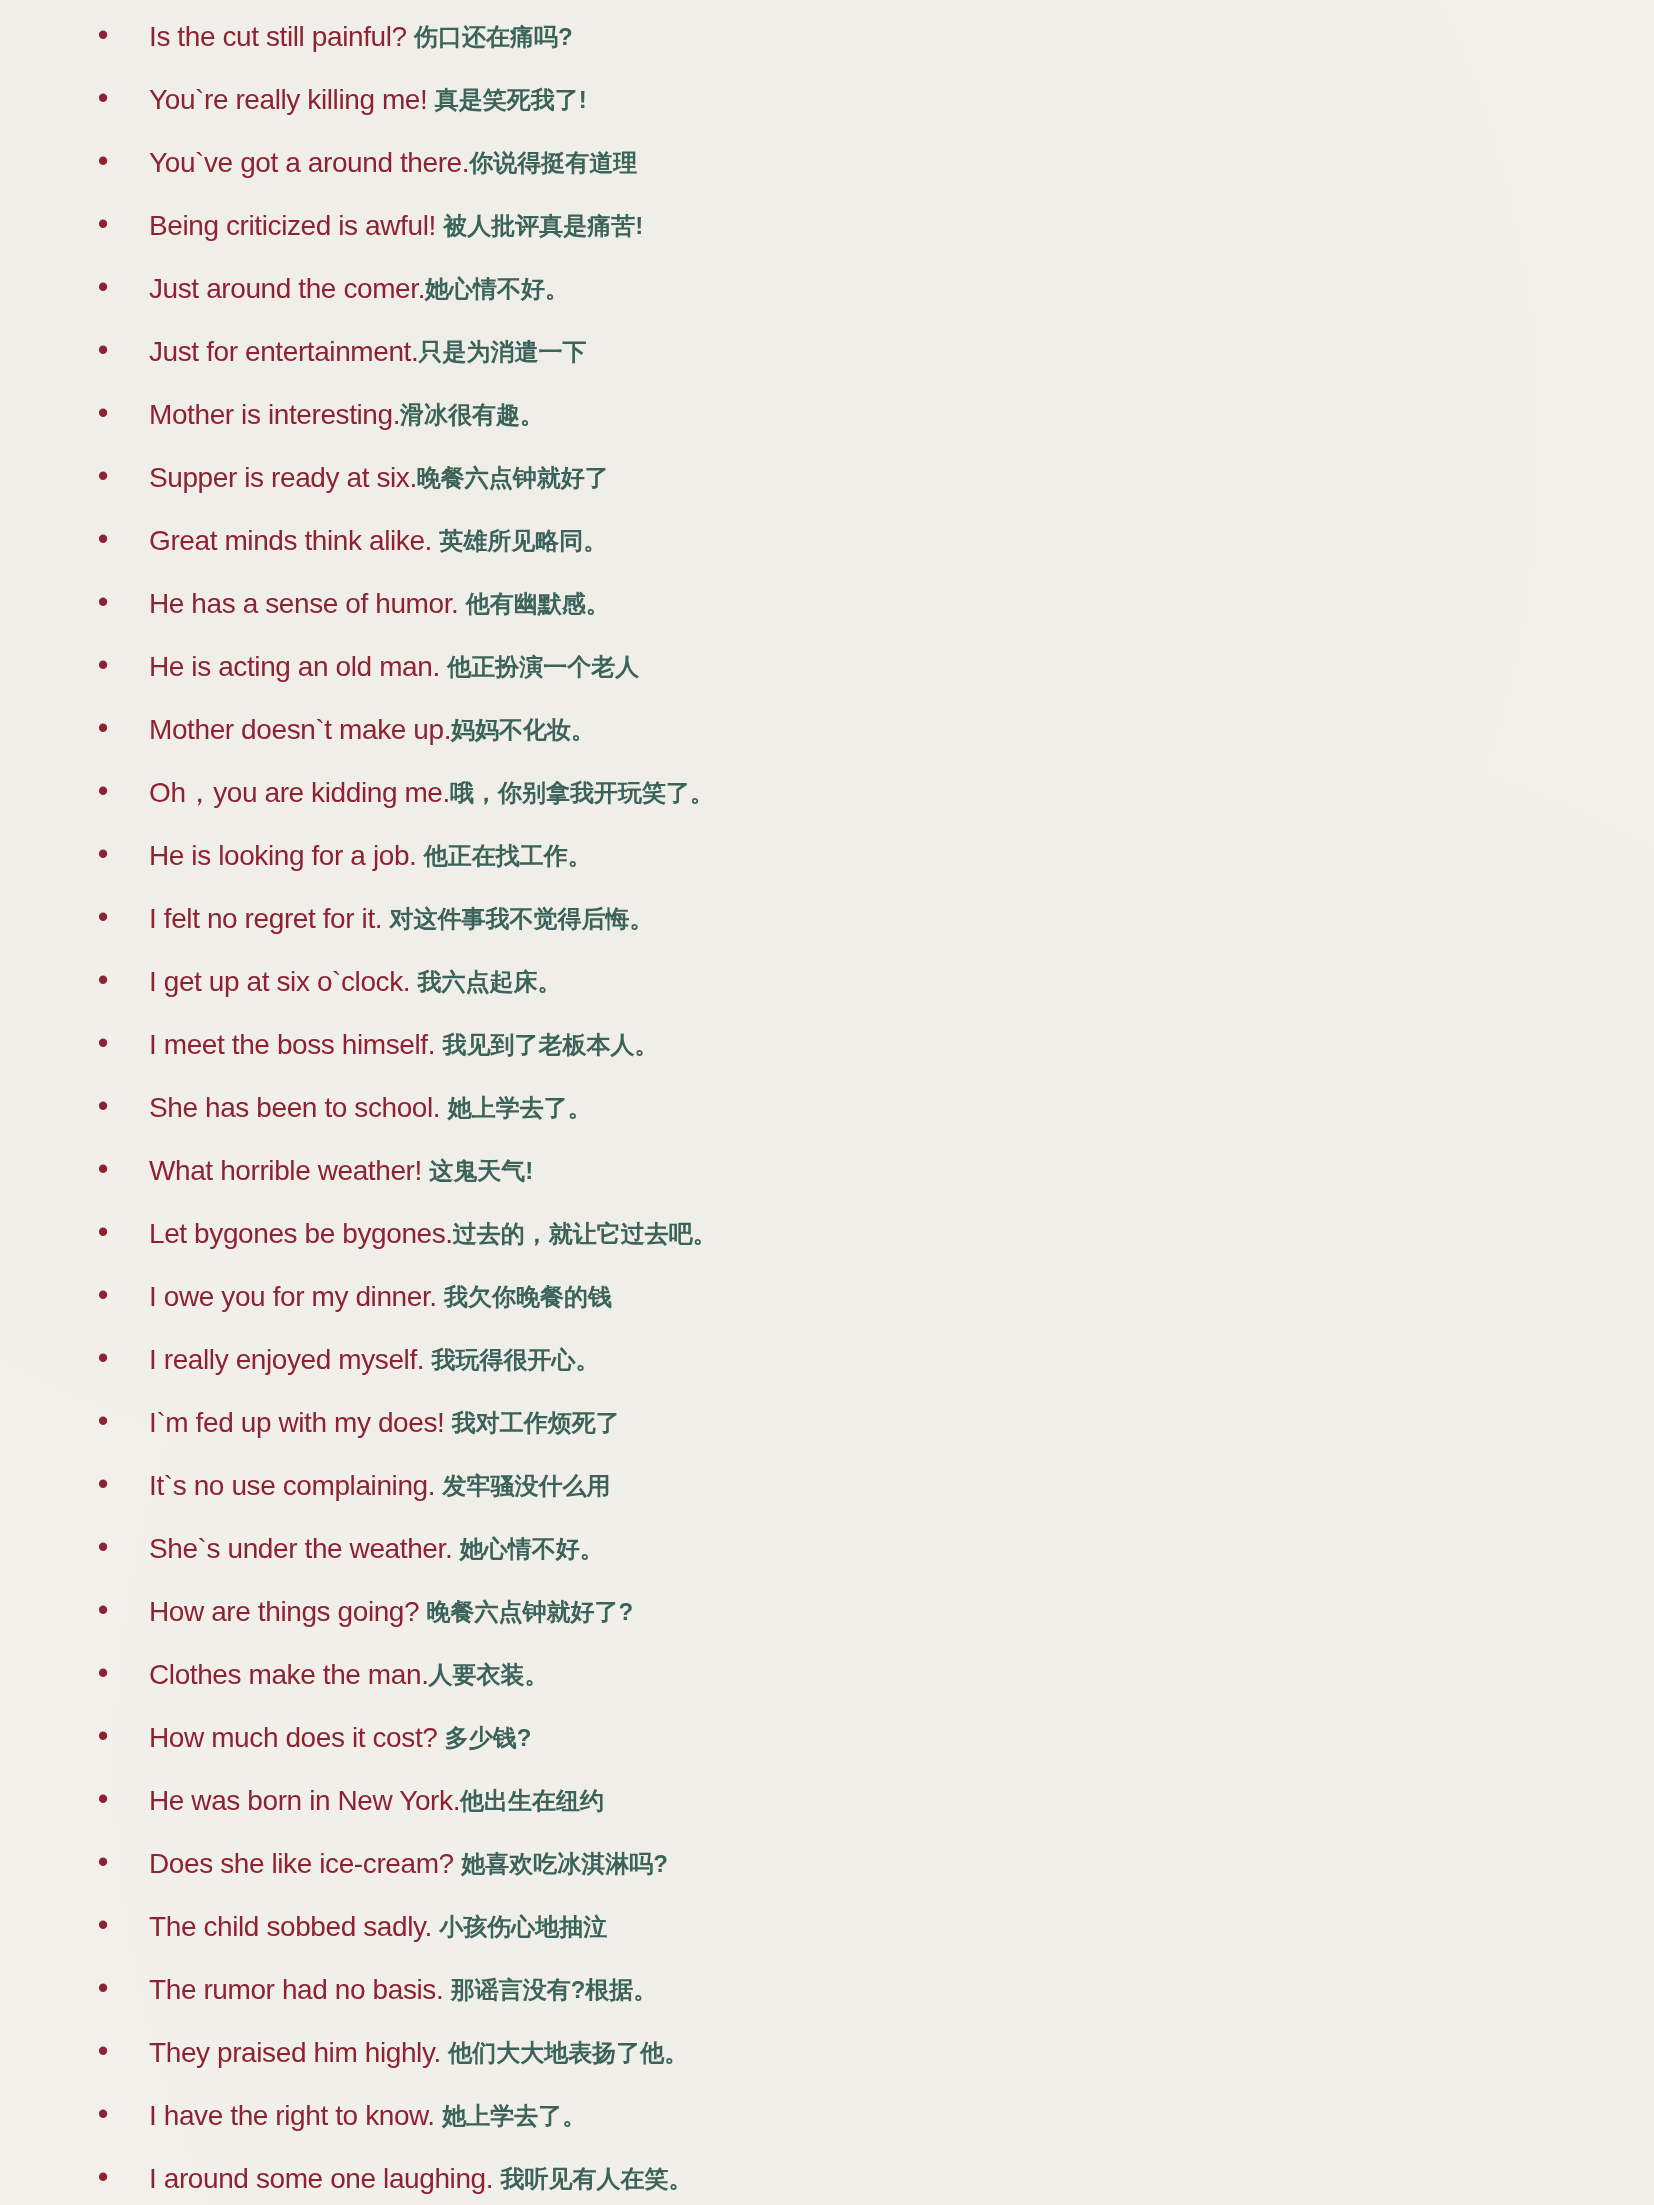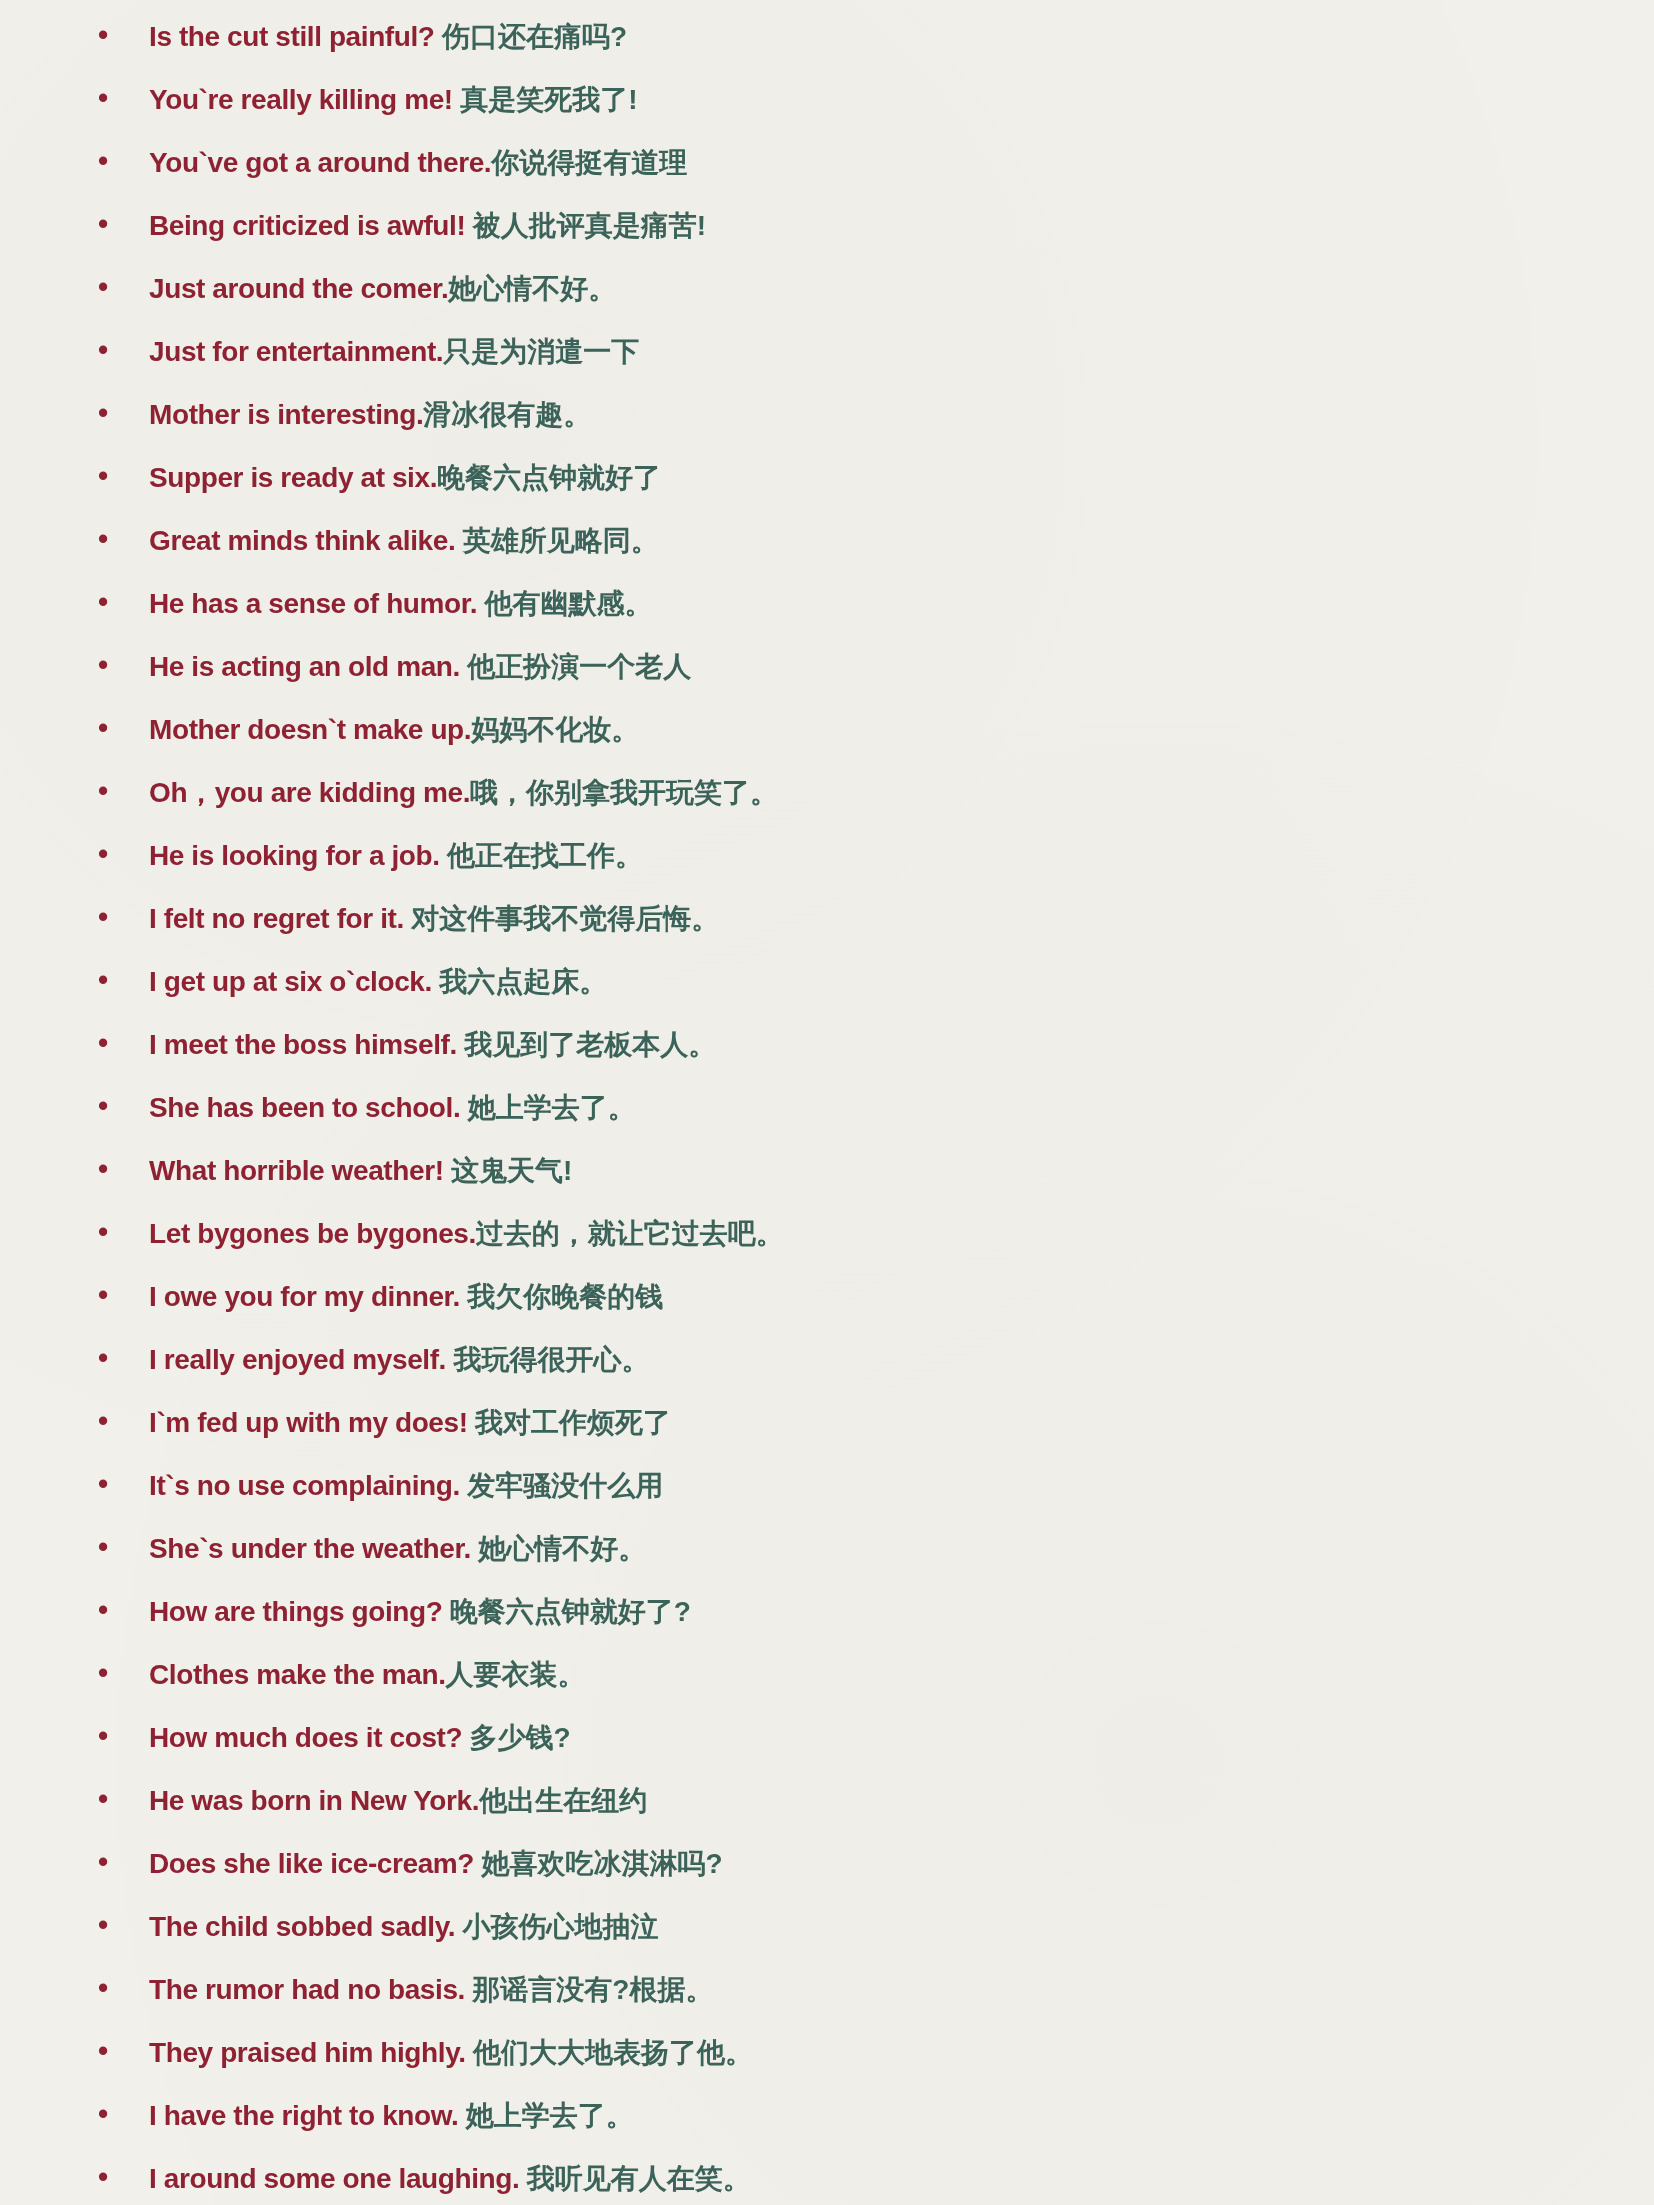--- a/index.html
+++ b/index.html
@@ -41,29 +41,29 @@
     color: var(--en-color, #8E2233);
     font-size: 29px;
     font-weight: 700;
     line-height: 1;
     display: flex;
     align-items: center;
     transform: translateY(-2px);
   }
   .en {
     color: var(--en-color, #8E2233);
-    font-weight: 700;
+    font-weight: 400;
     font-size: 28px;
     letter-spacing: -0.4px;
     white-space: pre;
   }
   .zh {
     color: var(--zh-color, #3B635A);
     font-weight: 700;
-    font-size: 28px;
+    font-size: 24px;
     white-space: pre;
   }
 </style>
 </head>
 <body style="--bg-color: #F2F0EA; --en-color: #8E2233; --zh-color: #3B635A;">
 
 <div class="page">
   <ul class="phrase-list" id="phrase-list">
   <li class="phrase-row">
         <span class="bullet">•</span>

